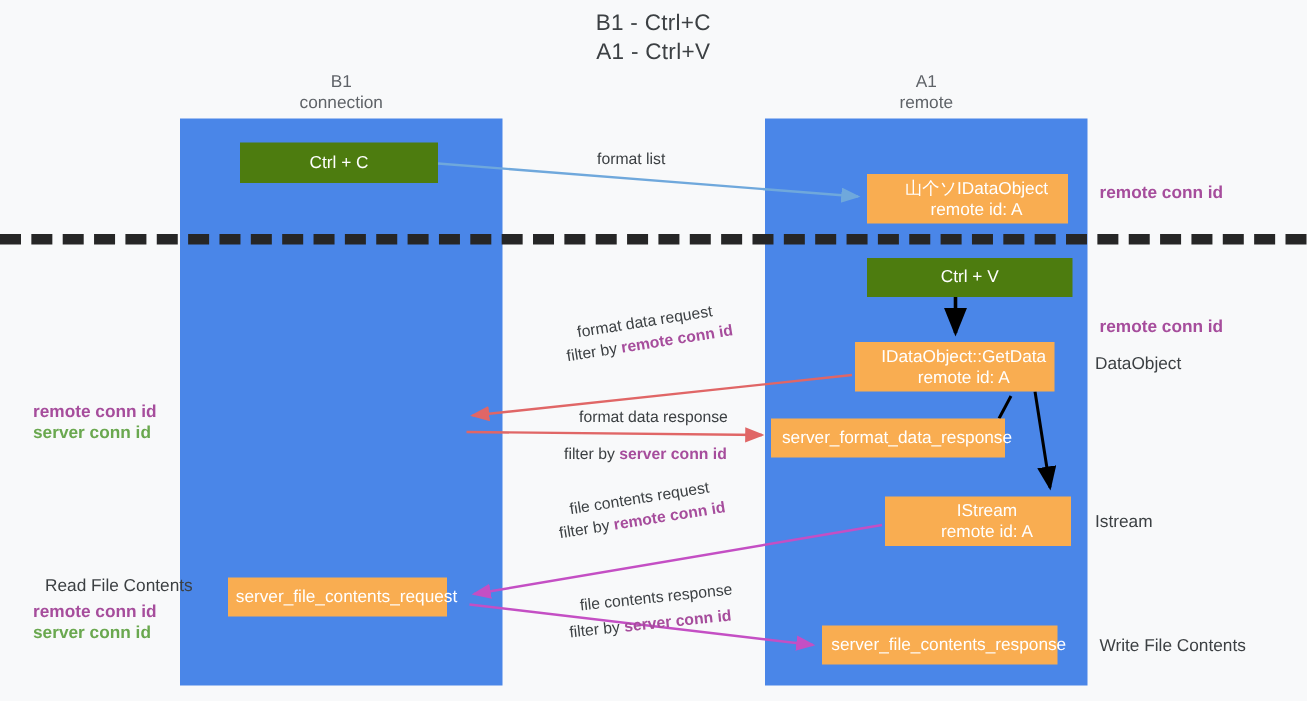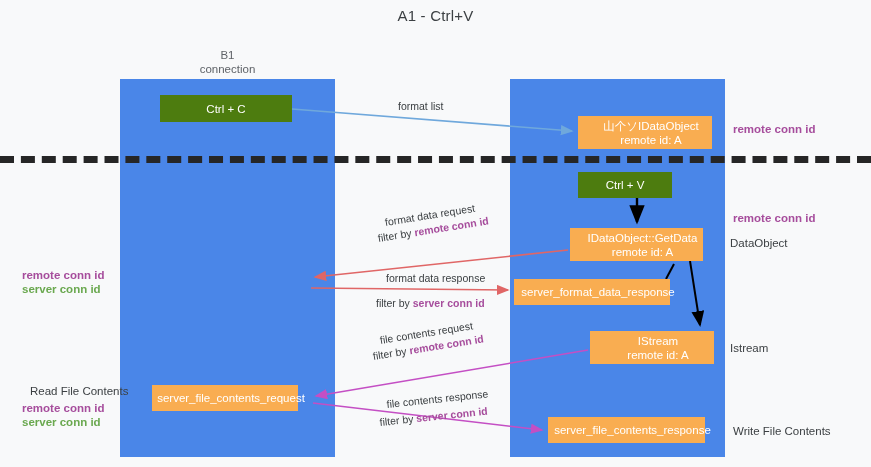--- a/index.html
+++ b/index.html
@@ -43,21 +43,21 @@
     align-items:center;justify-content:center;
     color:#ffffff;font-size:11.5px;line-height:14px;
     text-align:center;
   }
   .node span{display:block;white-space:nowrap;}
   .green{background:#4d7c0f;}
   .orange{background:#f9ad51;padding-left:12px;}
 
   #n-ctrlc{left:160px;top:95px;width:132px;height:27px;}
   #n-idataobject{left:578px;top:116px;width:134px;height:33px;}
-  #n-ctrlv{left:578px;top:172px;width:94px;height:26px;}
+  #n-ctrlv{left:578px;top:172px;width:137px;height:26px;}
   #n-getdata{left:570px;top:228px;width:133px;height:33px;}
   #n-sfdreq{left:152px;top:268px;width:157px;height:26px;}
   #n-sfdresp{left:514px;top:279px;width:156px;height:26px;}
   #n-istream{left:590px;top:331px;width:124px;height:33px;}
   #n-sfcreq{left:152px;top:385px;width:146px;height:26px;}
   #n-sfcresp{left:548px;top:417px;width:157px;height:26px;}
 
   
   .side{font-size:11.5px;line-height:14px;white-space:nowrap;}
   .purple{color:#a64d9c;font-weight:bold;}
@@ -95,26 +95,31 @@
 </style>
 </head>
 <body>
 
 <div class="stage">
 
   <div class="abs lane" id="lane-b1"></div>
   <div class="abs lane" id="lane-a1"></div>
 
   <div class="abs" id="title">
+    <div>B1 - Ctrl+C</div>
     <div>A1 - Ctrl+V</div>
   </div>
 
   <div class="abs lane-head" style="left:120px;top:49px;width:215px;">
     <b>B1</b>
     <b>connection</b>
+  </div>
+  <div class="abs lane-head" style="left:510px;top:49px;width:215px;">
+    <b>A1</b>
+    <b>remote</b>
   </div>
 
   <svg class="layer">
     <defs>
       <marker id="ah-blue" markerWidth="9" markerHeight="9" refX="7" refY="3.2" orient="auto">
         <path d="M0,0 L8,3.2 L0,6.4 z" fill="#6fa8dc"></path>
       </marker>
       <marker id="ah-red" markerWidth="9" markerHeight="9" refX="7" refY="3.2" orient="auto">
         <path d="M0,0 L8,3.2 L0,6.4 z" fill="#e06666"></path>
       </marker>

